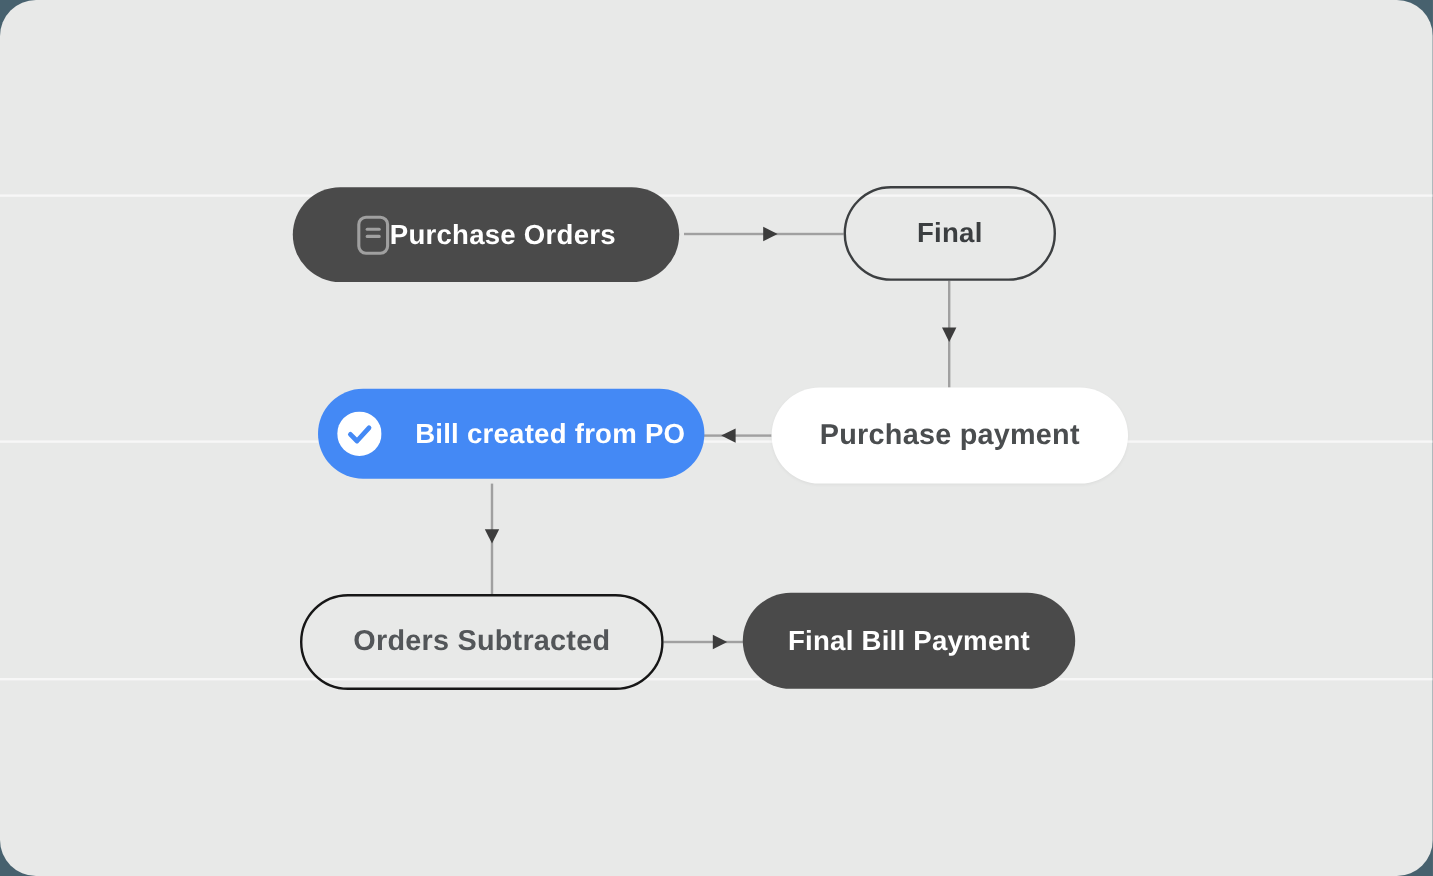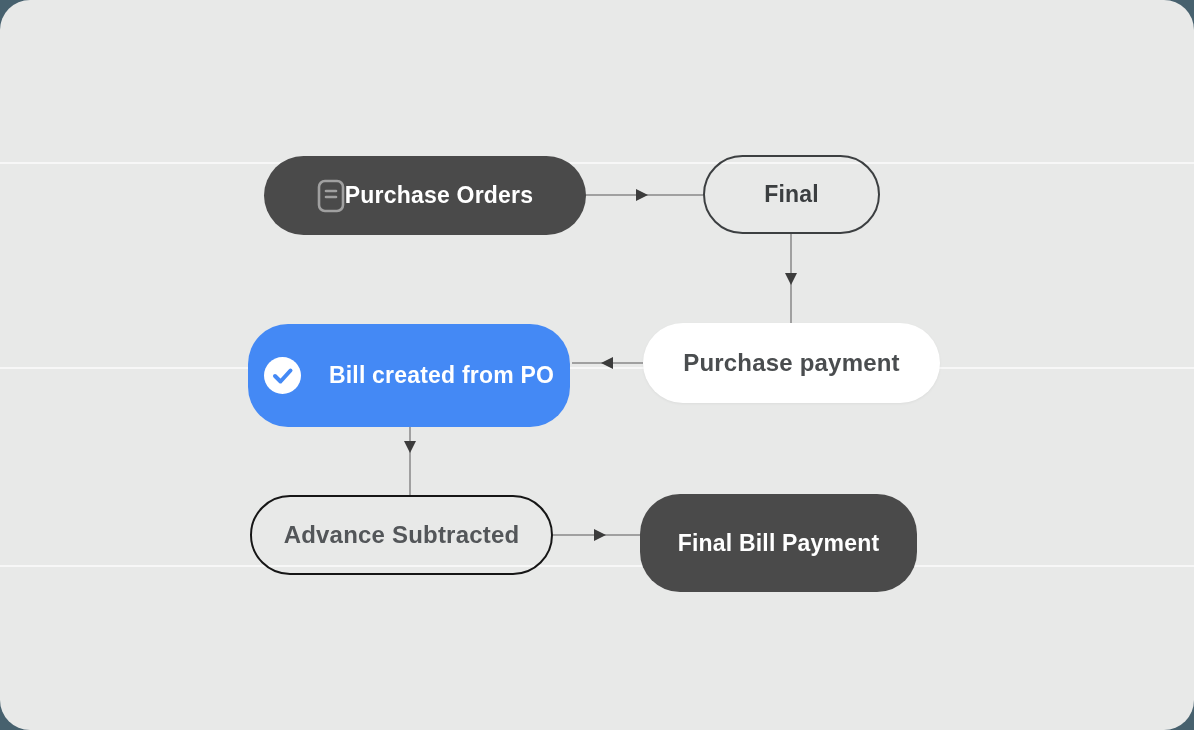--- a/index.html
+++ b/index.html
@@ -45,26 +45,26 @@
   }
   .node-outline {
     background: transparent; color: #3b3e40; font-size: 23px;
     border: 2px solid #3c3f41;
   }
   .node-outline-dark {
     background: transparent; color: #535659; font-size: 24px;
     border: 2px solid #161616;
   }
 
-  #node-purchase-orders   { left: 264px; top: 156px; width: 322px; height: 79px; }
+  #node-purchase-orders   { left: 244px; top: 156px; width: 322px; height: 79px; }
   #node-issued            { left: 703px; top: 155px; width: 177px; height: 79px; }
   #node-advance-payment   { left: 643px; top: 323px; width: 297px; height: 80px; }
-  #node-bill-created      { left: 248px; top: 324px; width: 322px; height: 103px; gap: 28px; }
+  #node-bill-created      { left: 265px; top: 324px; width: 322px; height: 75px; gap: 28px; }
   #node-advance-subtracted{ left: 250px; top: 495px; width: 303px; height: 80px; }
-  #node-final-bill        { left: 640px; top: 494px; width: 277px; height: 98px; }
+  #node-final-bill        { left: 619px; top: 494px; width: 277px; height: 80px; }
 
   .edge-line { position: absolute; background: #a0a0a0; }
   .edge-line.h { height: 2px; }
   .edge-line.v { width: 2px; }
   .edge-head { position: absolute; width: 0; height: 0; }
   .edge-head.right { border-left: 12px solid #3c3c3c; border-top: 6px solid transparent; border-bottom: 6px solid transparent; }
   .edge-head.left  { border-right: 12px solid #3c3c3c; border-top: 6px solid transparent; border-bottom: 6px solid transparent; }
   .edge-head.down  { border-top: 12px solid #3c3c3c; border-left: 6px solid transparent; border-right: 6px solid transparent; }
 
   .icon-svg { display: block; flex: 0 0 auto; }
@@ -116,20 +116,20 @@
     <span>
       <svg class="icon-svg" width="37" height="37" viewBox="0 0 37 37">
         <circle cx="18.5" cy="18.5" r="18.5" fill="#ffffff"></circle>
         <path d="M11 19 L16.5 24.5 L26.5 13.5" fill="none" stroke="#4489f5" stroke-width="4" stroke-linecap="round" stroke-linejoin="round"></path>
       </svg>
     </span>
     <span>Bill created from PO</span>
   </div>
 
   <div class="node node-outline-dark" id="node-advance-subtracted">
-    <span>Advance Subtracted</span>
+    <span>Orders Subtracted</span>
   </div>
 
   <div class="node node-dark" id="node-final-bill">
     <span>Final Bill Payment</span>
   </div>
 
 </div>
 
 </body></html>

